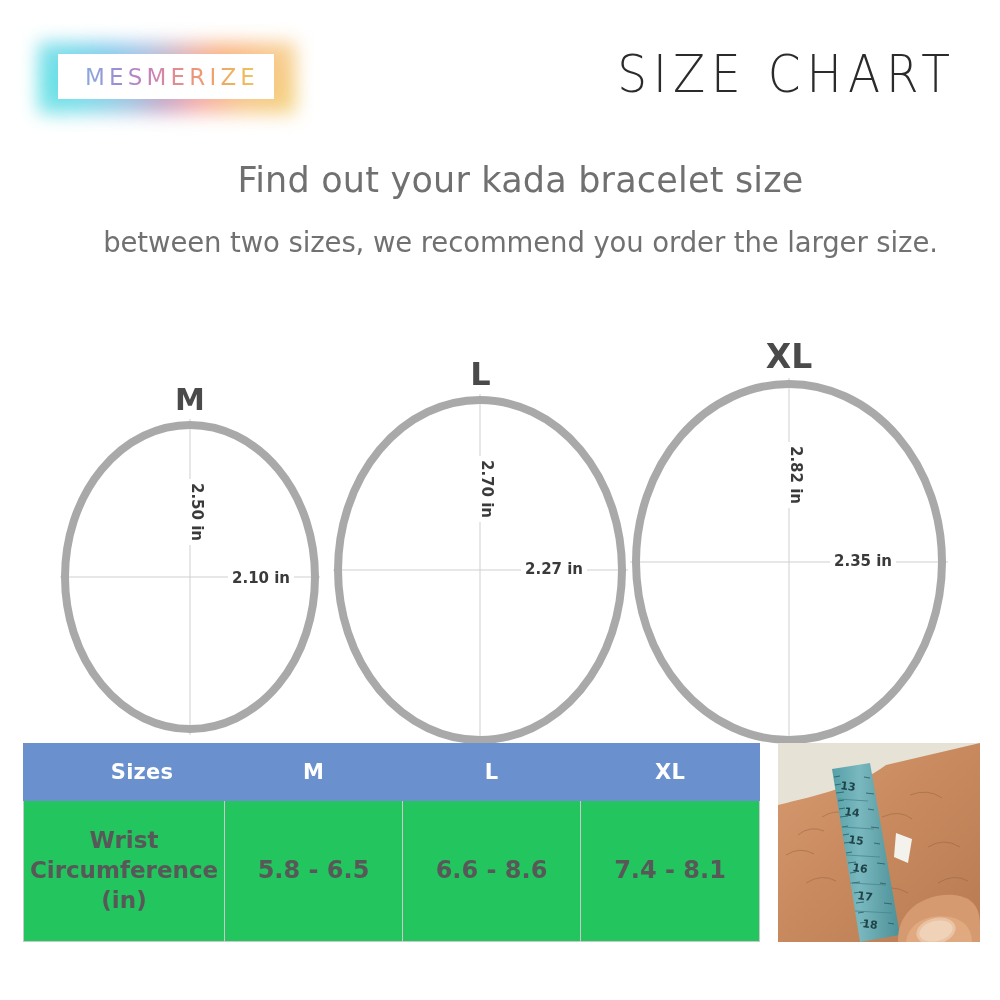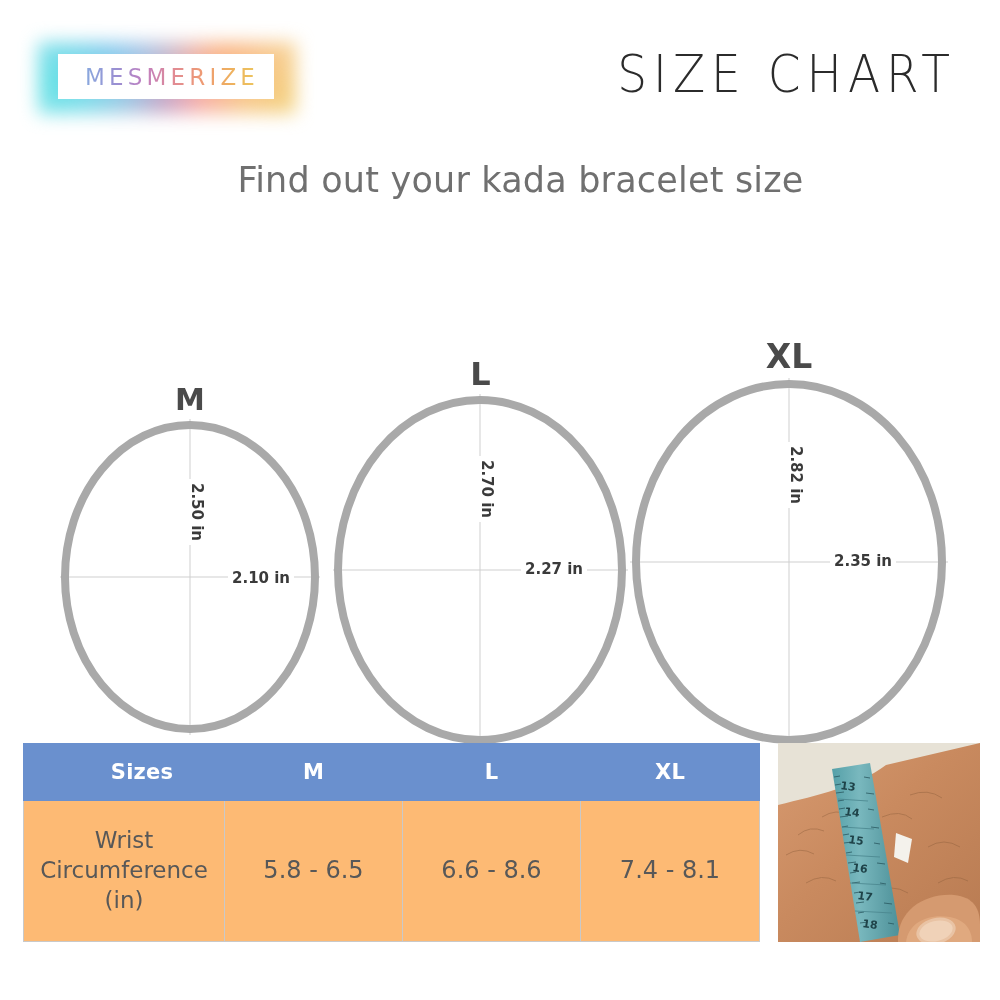--- a/index.html
+++ b/index.html
@@ -94,23 +94,23 @@
   }
   #size-table th, #size-table td{
     border:1px solid #c9c9c9; text-align:center; vertical-align:middle;
   }
   #size-table thead th{
     background:#6a90ce; color:#ffffff; border-color:#6a90ce;
     font-family:"DejaVu Sans", sans-serif;
     font-size:21px; font-weight:700; height:57px; letter-spacing:.2px;
   }
   #size-table tbody td{
-    height:141px; color:#585858; background:#fdba74;
-    font-family:"DejaVu Sans", sans-serif;
-    font-size:24px; font-weight:400; line-height:1.3;
+    height:141px; color:#585858; background:#22c55e;
+    font-family:"DejaVu Sans", sans-serif;
+    font-size:24px; font-weight:700; line-height:1.3;
   }
   #size-table tbody td.row-head{ font-size:23px; }
   .col-1{ width:201px;padding-left:36px; } .col-2{ width:178px; }
   .col-3{ width:178px; } .col-4{ width:179px; }
 
   
   #wrist-photo{
     position:absolute; left:778px; top:743px; width:202px; height:199px;
     overflow:hidden; background:#e8e3d9;
   }
@@ -122,20 +122,21 @@
 <div id="logo-wrap">
   <div id="logo-glow"></div>
   <div id="logo-card"></div>
   <div id="logo-text">MESMERIZE</div>
 </div>
 
 <div id="size-chart-title">SIZE CHART</div>
 
 <div id="intro">
   <h2>Find out your kada bracelet size</h2>
+  <div class="body-line">between two sizes, we recommend you order the larger size.</div>
 </div>
 
 <div id="ovals">
 
   <div class="oval-unit" style="left:60px; top:45px; width:260px; height:350px;">
     <div class="oval-label" style="top:0px; font-size:30px;">M</div>
     <svg class="oval-svg" width="260" height="316" viewBox="0 0 260 316" style="top:34px;">
       <line x1="0" y1="158" x2="260" y2="158" stroke="#cfcfcf" stroke-width="1"></line>
       <line x1="130" y1="0" x2="130" y2="316" stroke="#cfcfcf" stroke-width="1"></line>
       <ellipse cx="130" cy="158" rx="125" ry="152" fill="none" stroke="#a9a9a9" stroke-width="8"></ellipse>

